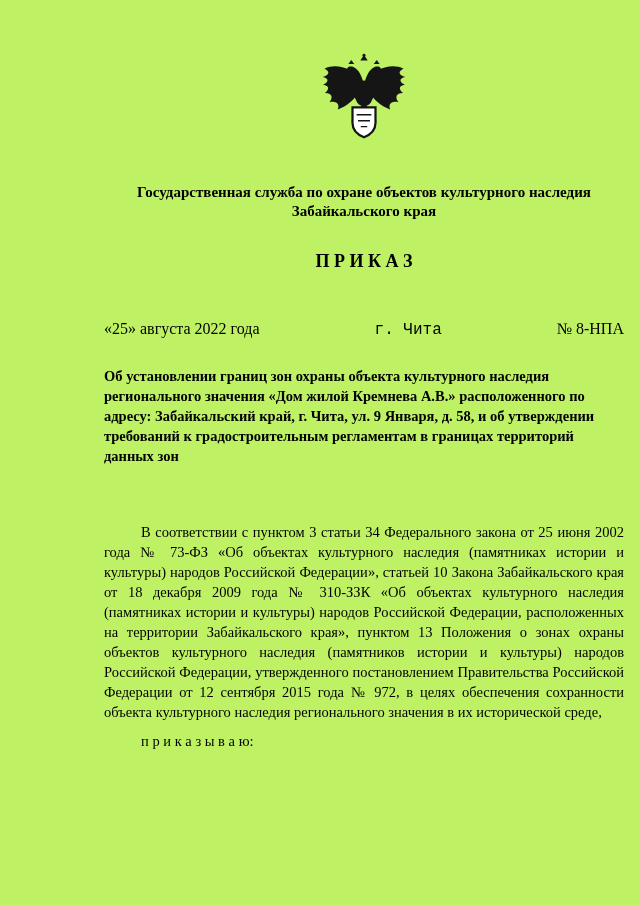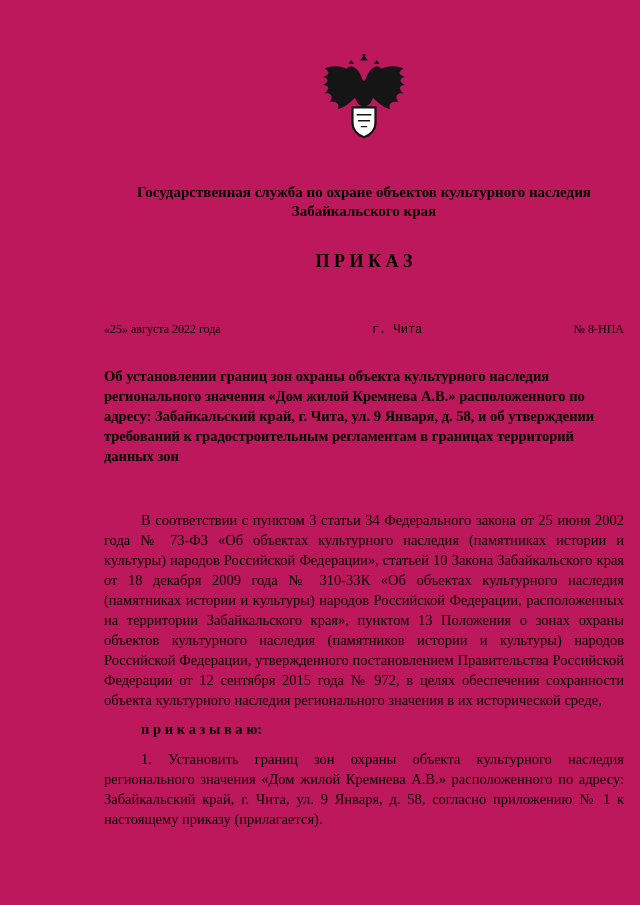--- a/index.html
+++ b/index.html
@@ -5,21 +5,21 @@
   html, body {
     margin: 0;
     padding: 0;
     background: #ffffff;
   }
   .page {
     position: relative;
     width: 640px;
     height: 905px;
     box-sizing: border-box;
-    background: #be185d;
+    background: #bef264;
     color: #000000;
     font-family: "Liberation Serif", "DejaVu Serif", serif;
     font-size: 14.5px;
     line-height: 20px;
     padding: 52px 16px 0 104px;
     overflow: hidden;
   }
   .emblem-wrap {
     text-align: center;
     margin-bottom: 20px;
@@ -39,43 +39,43 @@
     font-weight: bold;
     text-align: center;
     font-size: 18px;
     margin-top: 30px;
   }
   .date-line {
     display: flex;
     justify-content: space-between;
     align-items: baseline;
     margin-top: 48px;
-    font-size: 12px;
+    font-size: 16px;
   }
   .date-line .mid {
     font-weight: bold;
     font-weight: normal;
     font-family: Liberation Mono, monospace;
   }
   .subject {
     font-weight: bold;
     text-align: left;
     margin: 26px 0 0 0;
     font-family: Liberation Serif, serif;
   }
   .body-par {
     margin: 0;
     text-align: justify;
     text-indent: 37px;
   }
   .preamble {
-    margin-top: 44px;
+    margin-top: 56px;
   }
   .resolution {
-    font-weight: bold;
+    font-weight: normal;
     text-indent: 37px;
     margin: 9px 0 0 0;
   }
   .order-item-1 {
     margin-top: 10px;
   }
   .order-item-2 {
     margin-top: 3px;
   }
 </style>
@@ -123,16 +123,15 @@
     <span class="mid">г. Чита</span>
     <span>№ 8-НПА</span>
   </div>
 
   <p class="subject">Об установлении границ зон охраны объекта культурного наследия регионального значения «Дом жилой Кремнева А.В.» расположенного по адресу: Забайкальский край, г. Чита, ул. 9 Января, д. 58, и об утверждении требований к градостроительным регламентам в границах территорий данных зон</p>
 
   <p class="body-par preamble">В соответствии с пунктом 3 статьи 34 Федерального закона от 25 июня 2002 года № 73-ФЗ «Об объектах культурного наследия (памятниках истории и культуры) народов Российской Федерации», статьей 10 Закона Забайкальского края от 18 декабря 2009 года № 310-ЗЗК «Об объектах культурного наследия (памятниках истории и культуры) народов Российской Федерации, расположенных на территории Забайкальского края», пунктом 13 Положения о зонах охраны объектов культурного наследия (памятников истории и культуры) народов Российской Федерации, утвержденного постановлением Правительства Российской Федерации от 12 сентября 2015 года № 972, в целях обеспечения сохранности объекта культурного наследия регионального значения в их исторической среде,</p>
 
   <p class="resolution">п р и к а з ы в а ю:</p>
 
-  <p class="body-par order-item-1">1. Установить границ зон охраны объекта культурного наследия регионального значения «Дом жилой Кремнева А.В.» расположенного по адресу: Забайкальский край, г. Чита, ул. 9 Января, д. 58, согласно приложению № 1 к настоящему приказу  (прилагается).</p>
 
 
 </div>
 
 </body></html>

